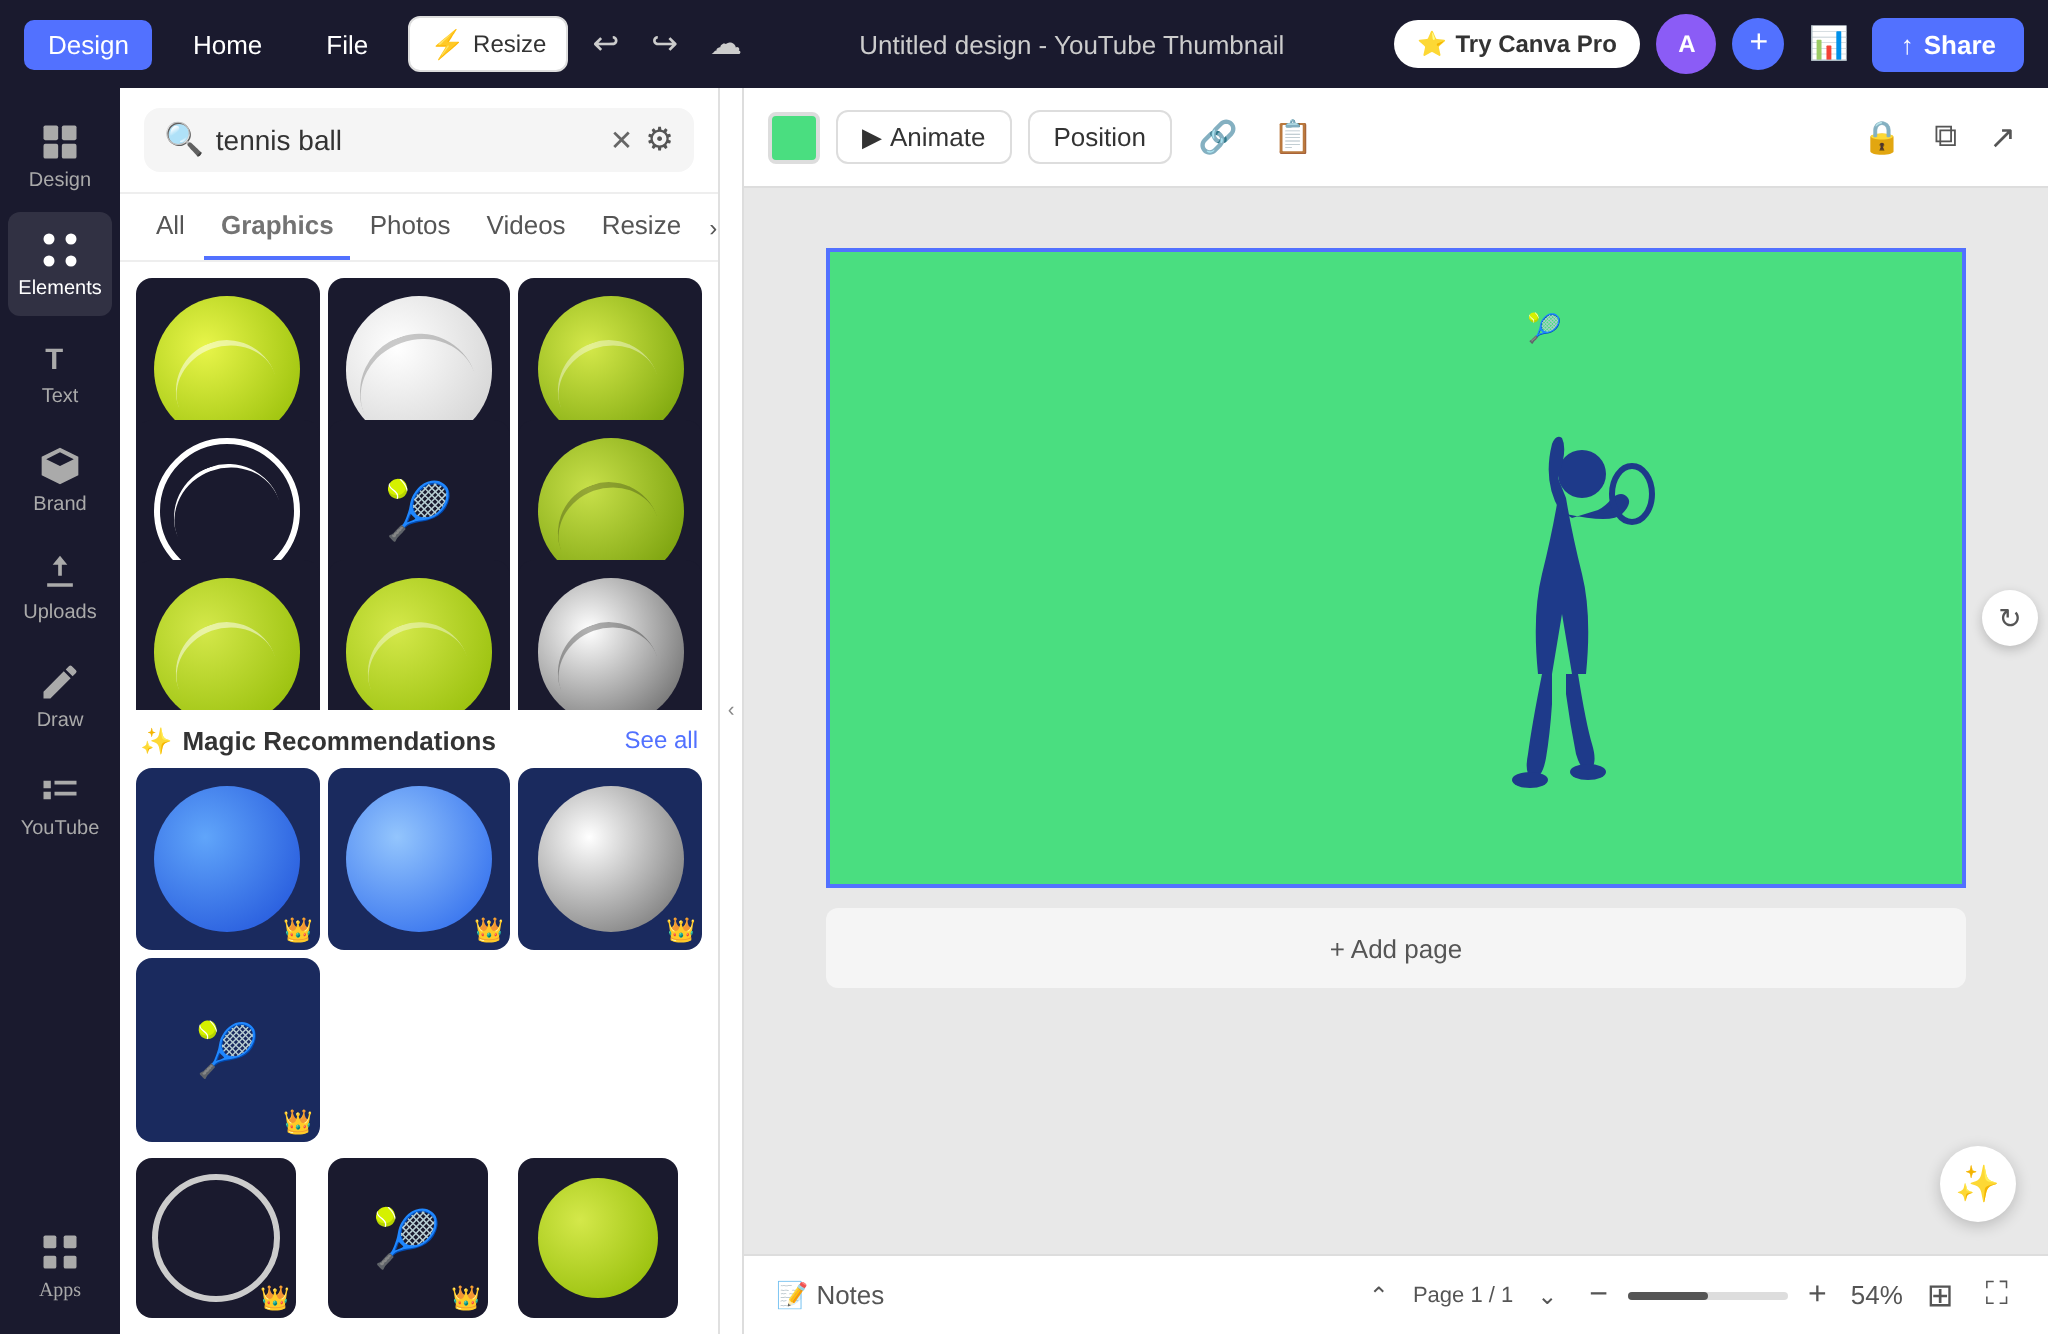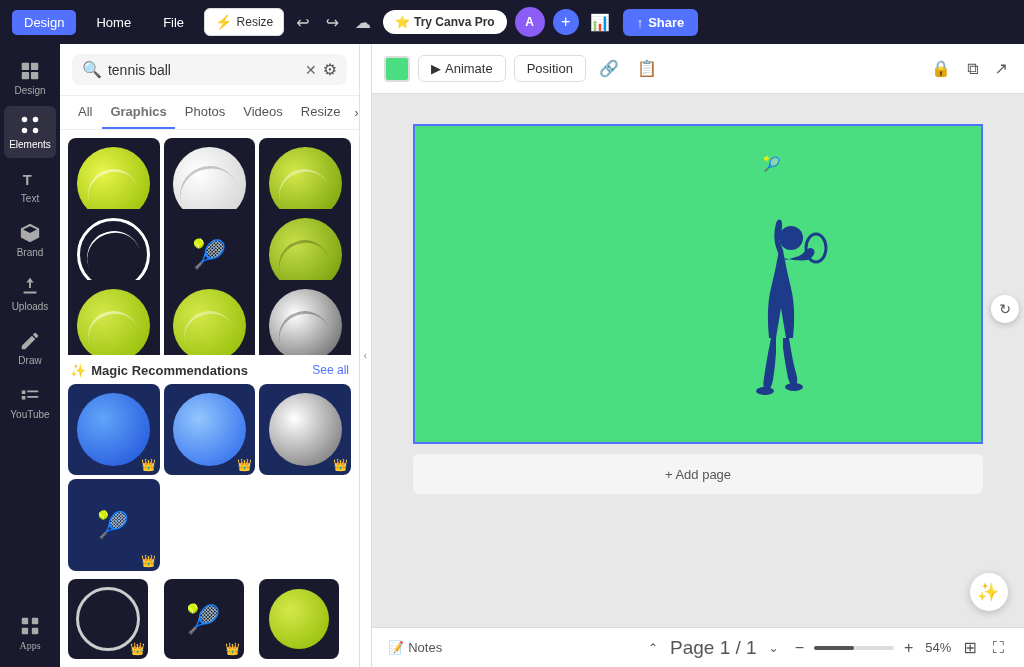--- a/index.html
+++ b/index.html
@@ -59,21 +59,21 @@
     .canvas-wrapper { position: relative; }
     .canvas-frame { width: 570px; height: 320px; background: #4ade80; border: 2px solid #5271ff; position: relative; overflow: hidden; }
     .canvas-ctrl-btn { background: none; border: none; cursor: pointer; color: #555; font-size: 14px; padding: 4px; }
     .refresh-handle { position: absolute; right: -36px; top: 50%; transform: translateY(-50%); width: 28px; height: 28px; background: #fff; border-radius: 50%; display: flex; align-items: center; justify-content: center; box-shadow: 0 2px 6px rgba(0,0,0,0.2); cursor: pointer; color: #555; font-size: 14px; }
     .tennis-player { position: absolute; bottom: 30px; right: 140px; }
     .tennis-ball-small { position: absolute; top: 30px; right: 200px; font-size: 14px; }
     .add-page-bar { height: 40px; background: #f5f5f5; display: flex; align-items: center; justify-content: center; margin-top: 10px; width: 570px; border-radius: 6px; cursor: pointer; font-size: 13px; color: #555; }
     .bottom-bar { height: 40px; background: #fff; border-top: 1px solid #ddd; display: flex; align-items: center; padding: 0 16px; gap: 8px; }
     .notes-btn { background: none; border: none; cursor: pointer; color: #555; font-size: 13px; display: flex; align-items: center; gap: 4px; }
     .bottom-spacer { flex: 1; }
-    .page-indicator { font-size: 19px; color: #555; }
+    .page-indicator { font-size: 11px; color: #555; }
     .progress-bar-wrap { display: flex; align-items: center; gap: 6px; }
     .progress-track { width: 80px; height: 4px; background: #ddd; border-radius: 2px; }
     .progress-fill { height: 4px; background: #555; border-radius: 2px; width: 50%; }
     .zoom-label { font-size: 13px; color: #555; }
     .grid-btn, .fullscreen-btn, .magic-float-btn { background: none; border: none; cursor: pointer; color: #555; font-size: 16px; padding: 4px; border-radius: 4px; }
     .magic-float { position: absolute; bottom: 16px; right: 16px; width: 38px; height: 38px; background: #fff; border-radius: 50%; box-shadow: 0 2px 8px rgba(0,0,0,0.2); display: flex; align-items: center; justify-content: center; cursor: pointer; font-size: 18px; }
 
     
     .ball-yellow { background: radial-gradient(circle at 35% 35%, #d4e84a, #8db800); border-radius: 50%; width: 80%; height: 80%; position: relative; }
     .ball-rackets { color: #fff; font-size: 28px; }
@@ -85,20 +85,21 @@
   <div class="nav-tab active">Design</div>
   <div class="nav-tab">Home</div>
   <div class="nav-tab">File</div>
   <button class="toolbar-btn" style="background:#fff;color:#333;border-radius:6px;font-size:12px;padding:5px 10px;display:flex;align-items:center;gap:4px;">
     <span style="color:#f59e0b;font-size:14px;">⚡</span>
     <span>Resize</span>
   </button>
   <button class="icon-btn">↩</button>
   <button class="icon-btn">↪</button>
   <button class="icon-btn">☁</button>
+  <div class="nav-center">Untitled design - YouTube Thumbnail</div>
   <div class="nav-right">
     <button class="try-pro-btn">
       <span>⭐</span>
       <span>Try Canva Pro</span>
     </button>
     <div class="avatar">A</div>
     <button class="plus-btn">+</button>
     <button class="icon-btn">📊</button>
     <button class="share-btn">
       <span>↑</span>

